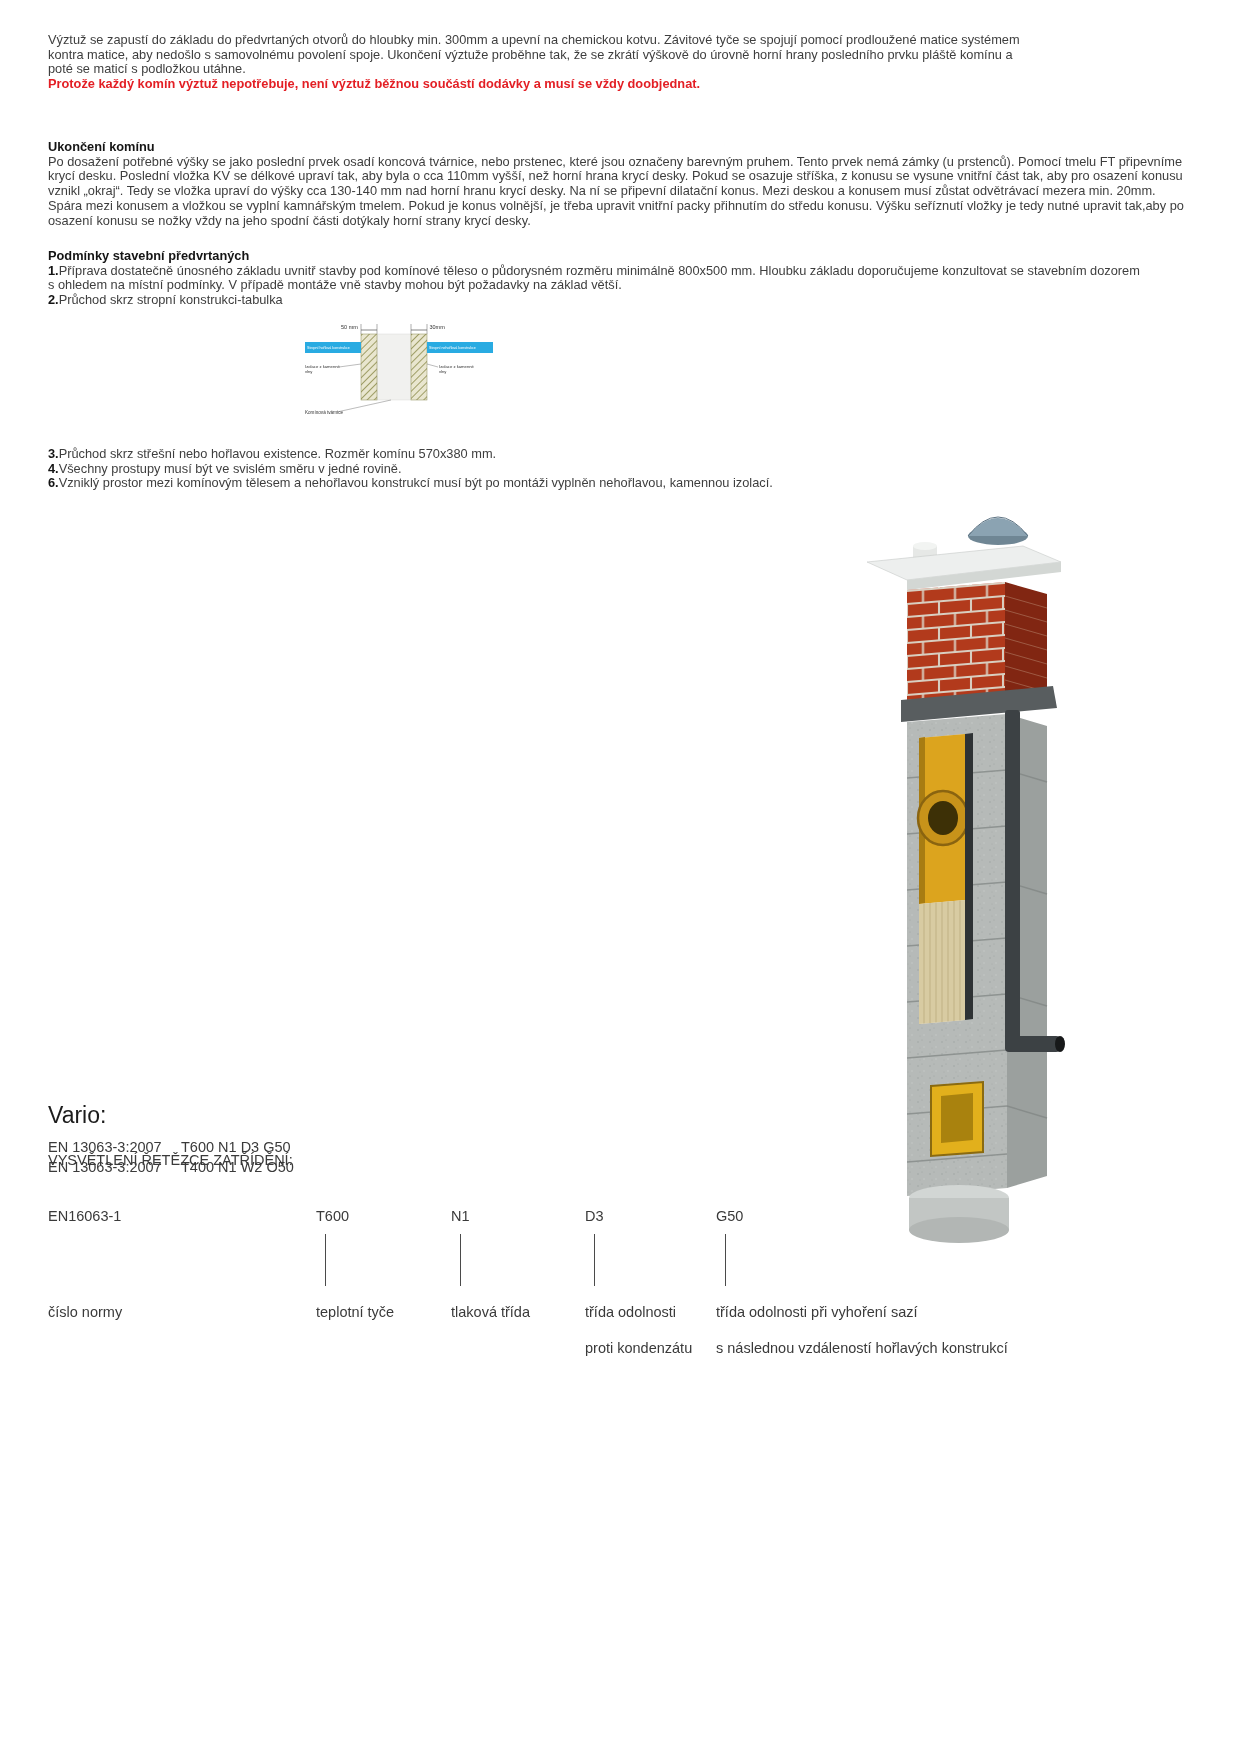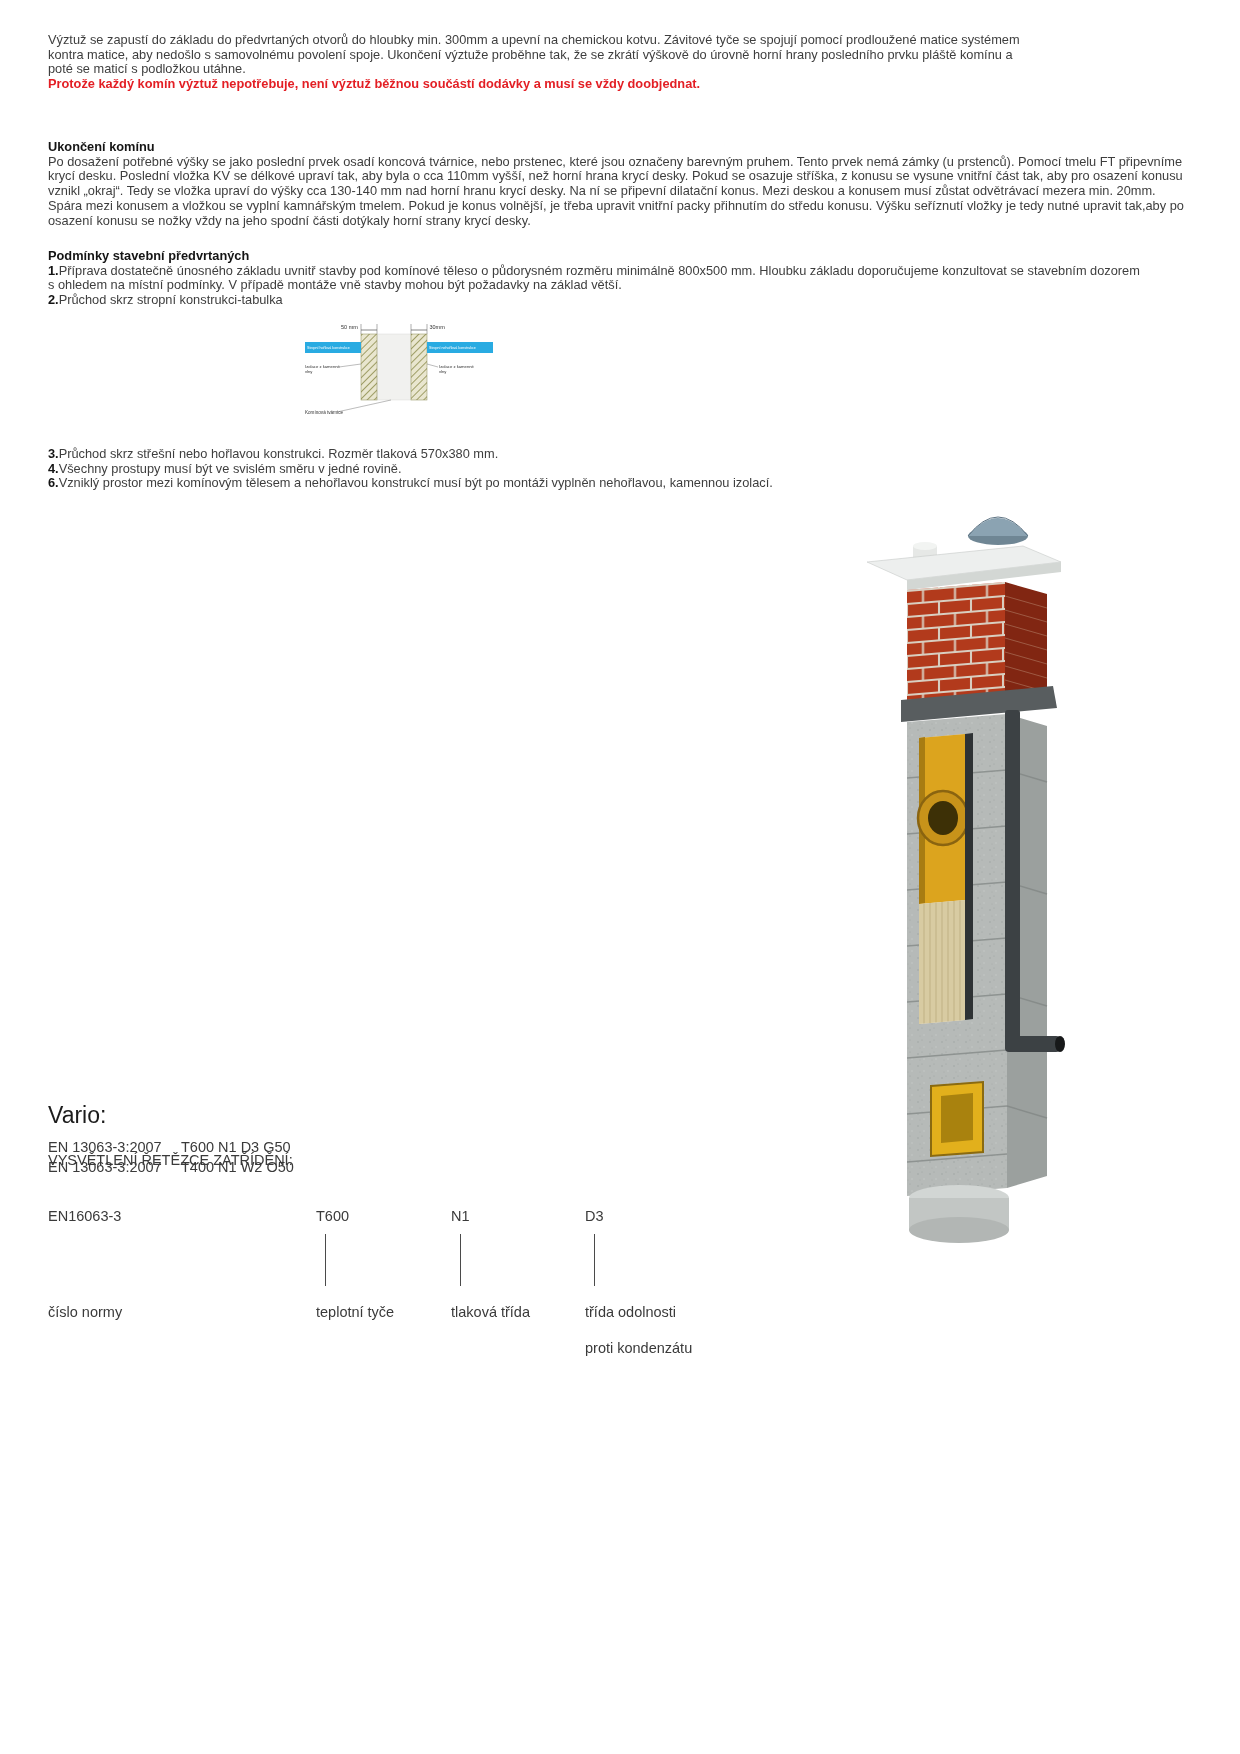--- a/index.html
+++ b/index.html
@@ -78,21 +78,21 @@
   <path d="M36 45 L58 42" stroke="#555" stroke-width="0.4"></path>
   <text x="136" y="46" font-size="4.2" fill="#333">Izolace z kamenné</text>
   <text x="136" y="51" font-size="4.2" fill="#333">vlny</text>
   <path d="M135 45 L124 42" stroke="#555" stroke-width="0.4"></path>
 
   <text x="2" y="92" font-size="4.6" fill="#333">Komínová tvárnice</text>
   <path d="M34 90 L88 78" stroke="#555" stroke-width="0.4"></path>
 </svg>
 
 <div class="abs txt sec-notes">
-  <div><span class="num">3.</span><span>Průchod skrz střešní nebo hořlavou konstrukci. Rozměr tlaková 570x380 mm.</span></div>
+  <div><span class="num">3.</span><span>Průchod skrz střešní nebo hořlavou existence. Rozměr komínu 570x380 mm.</span></div>
   <div><span class="num">4.</span><span>Všechny prostupy musí být ve svislém směru v jedné rovině.</span></div>
   <div><span class="num">6.</span><span>Vzniklý prostor mezi komínovým tělesem a nehořlavou konstrukcí musí být po montáži vyplněn nehořlavou, kamennou izolací.</span></div>
 </div>
 
 <svg class="abs chimney" viewBox="0 0 215 748">
   <defs>
     <pattern id="bricks" width="32" height="26" patternUnits="userSpaceOnUse">
       <rect width="32" height="26" fill="#b23a1c"></rect>
       <path d="M0 1 H32 M0 14 H32" stroke="#d9cfc1" stroke-width="2"></path>
       <path d="M16 1 V14 M0 14 V26 M32 14 V26" stroke="#d9cfc1" stroke-width="2"></path>
@@ -174,21 +174,21 @@
 <div class="abs sec-vario">
   <div class="vario-title">Vario:</div>
   <div class="vario-row"><span class="vario-norm">EN 13063-3:2007</span><span>T600 N1 D3 G50</span></div>
   <div class="vario-row"><span class="vario-norm">EN 13063-3:2007</span><span>T400 N1 W2 O50</span></div>
 </div>
 
 <div class="abs sec-expl-heading">VYSVĚTLENÍ ŘETĚZCE ZATŘÍDĚNÍ:</div>
 
 <div class="abs chain">
   <div class="chain-col" style="left:0px">
-    <div class="chain-code">EN16063-3</div>
+    <div class="chain-code">EN16063-1</div>
     <div class="connector none"></div>
     <div class="chain-label">
       <div>číslo normy</div>
       <div></div>
     </div>
   </div>
   <div class="chain-col" style="left:268px">
     <div class="chain-code">T600</div>
     <div class="connector"></div>
     <div class="chain-label">
@@ -205,13 +205,21 @@
     </div>
   </div>
   <div class="chain-col" style="left:537px">
     <div class="chain-code">D3</div>
     <div class="connector"></div>
     <div class="chain-label">
       <div>třída odolnosti</div>
       <div>proti kondenzátu</div>
     </div>
   </div>
+  <div class="chain-col" style="left:668px">
+    <div class="chain-code">G50</div>
+    <div class="connector"></div>
+    <div class="chain-label">
+      <div>třída odolnosti při vyhoření sazí</div>
+      <div>s následnou vzdáleností hořlavých konstrukcí</div>
+    </div>
+  </div>
 </div>
 
 </body></html>

